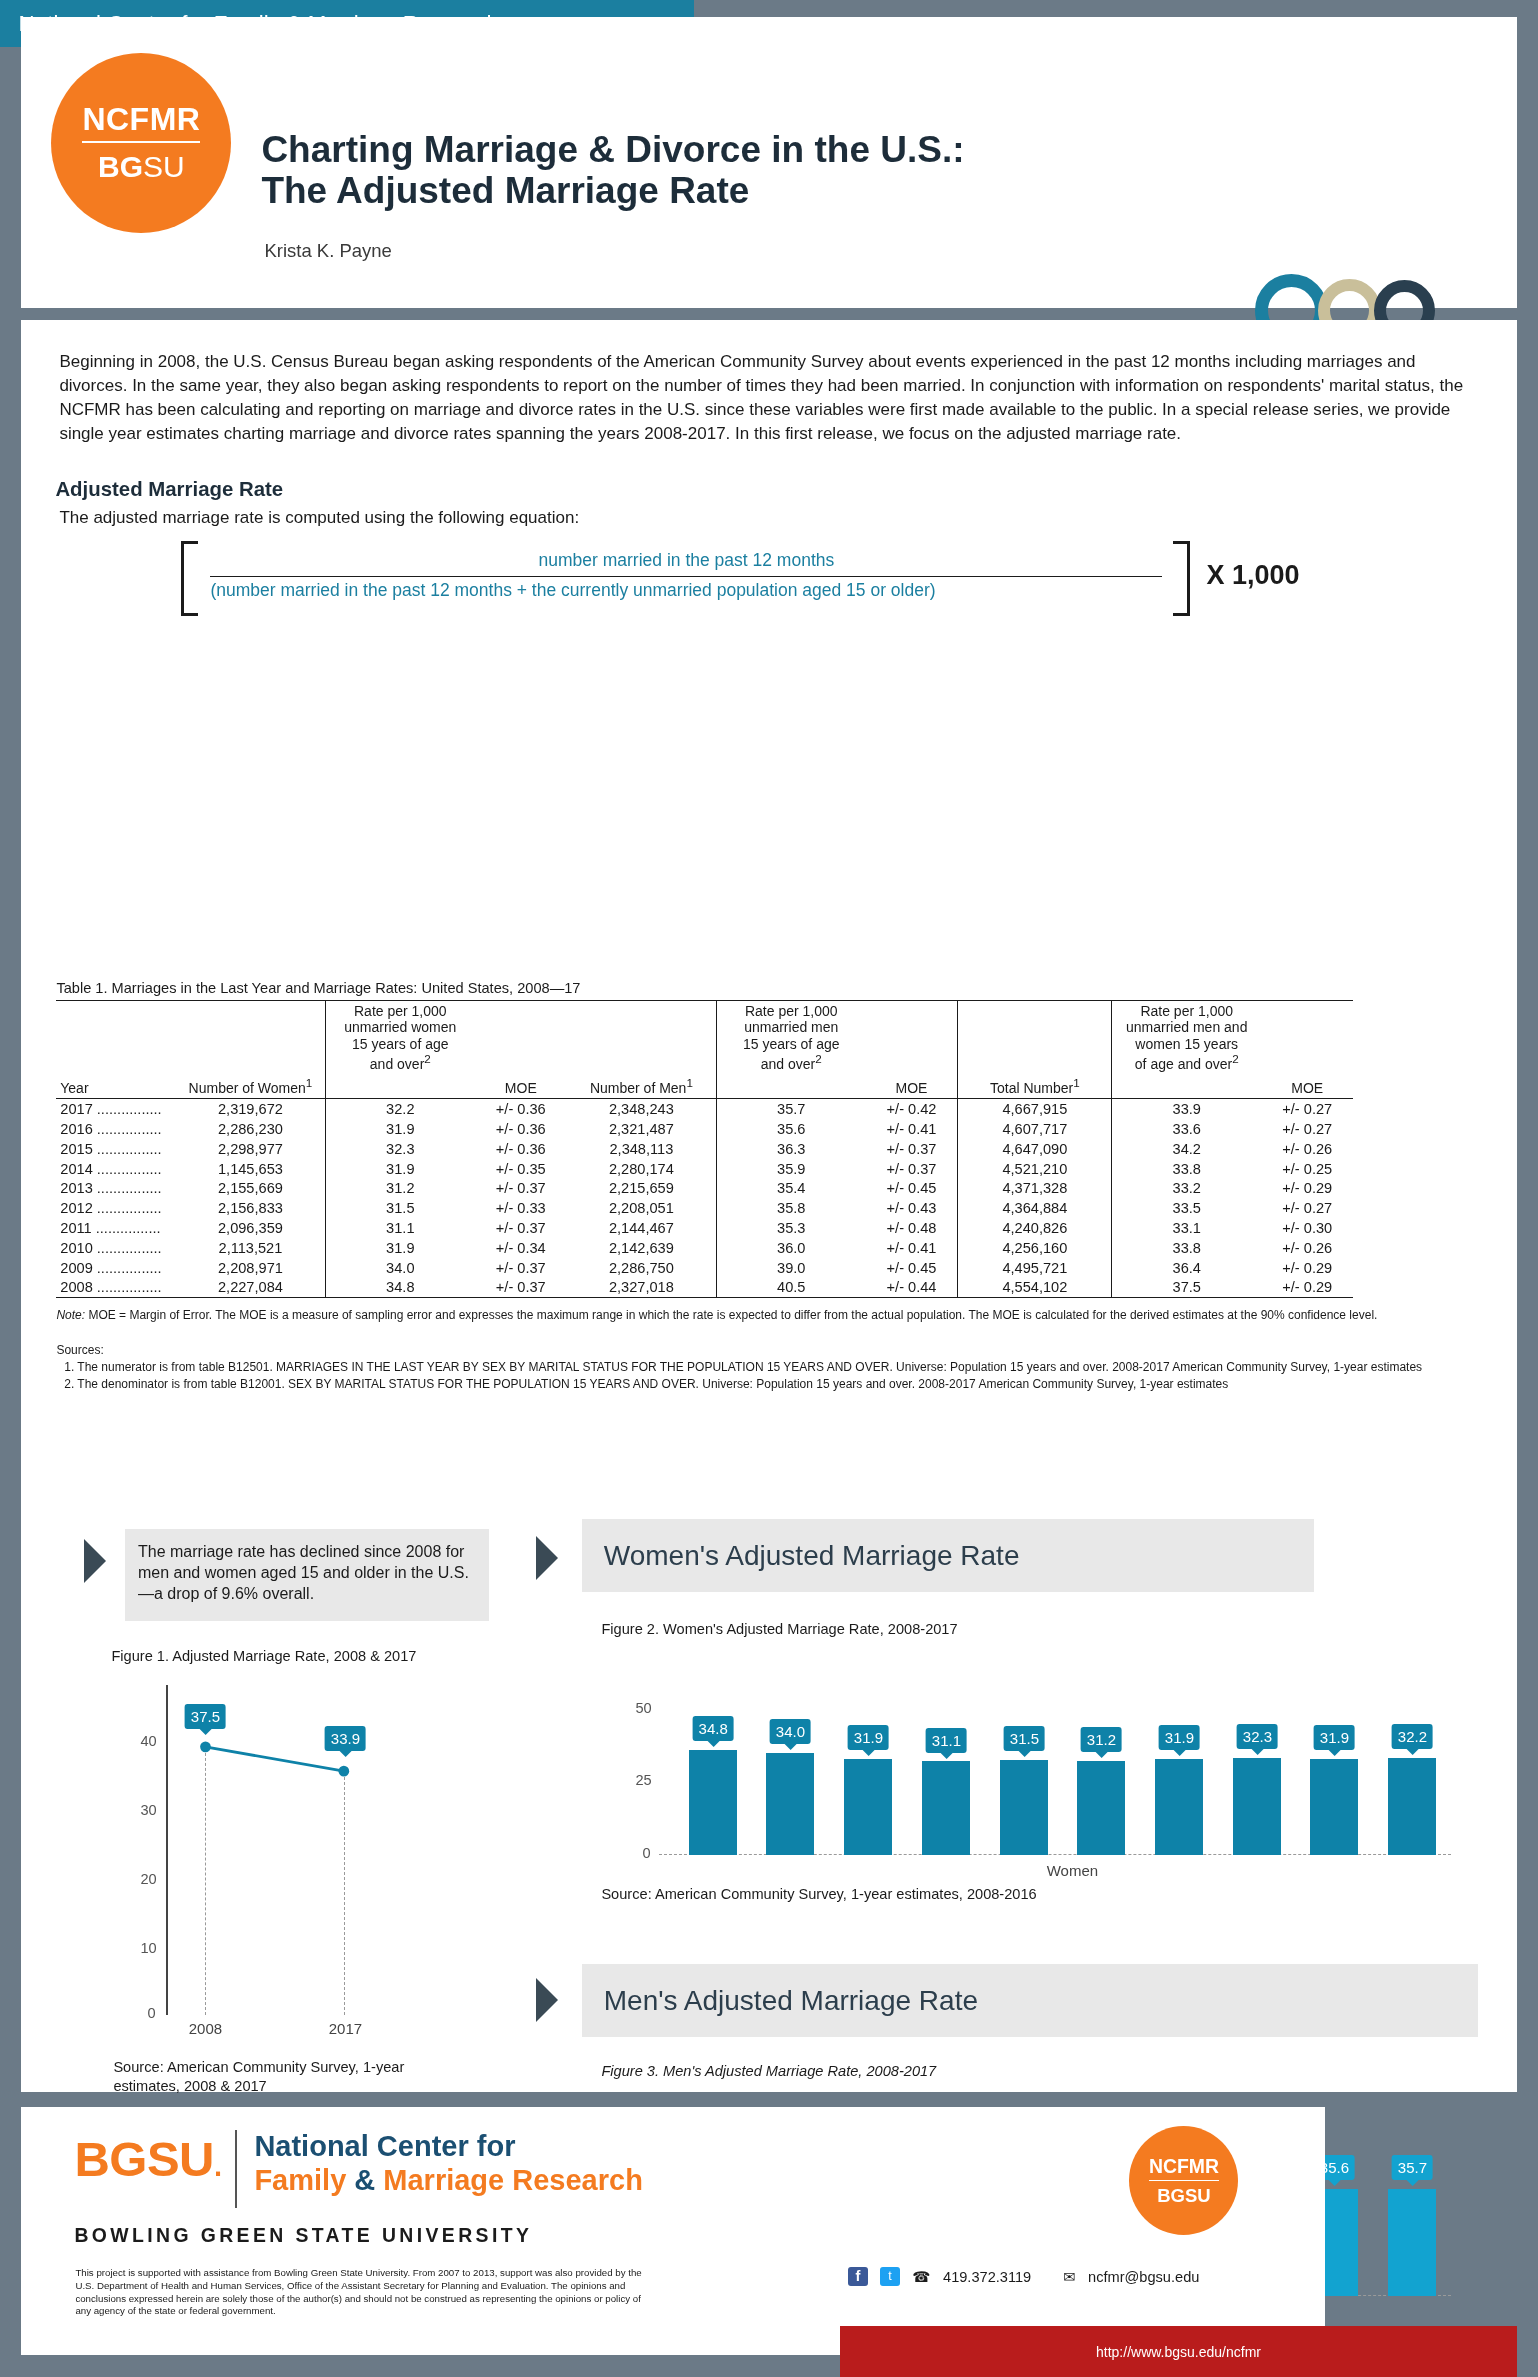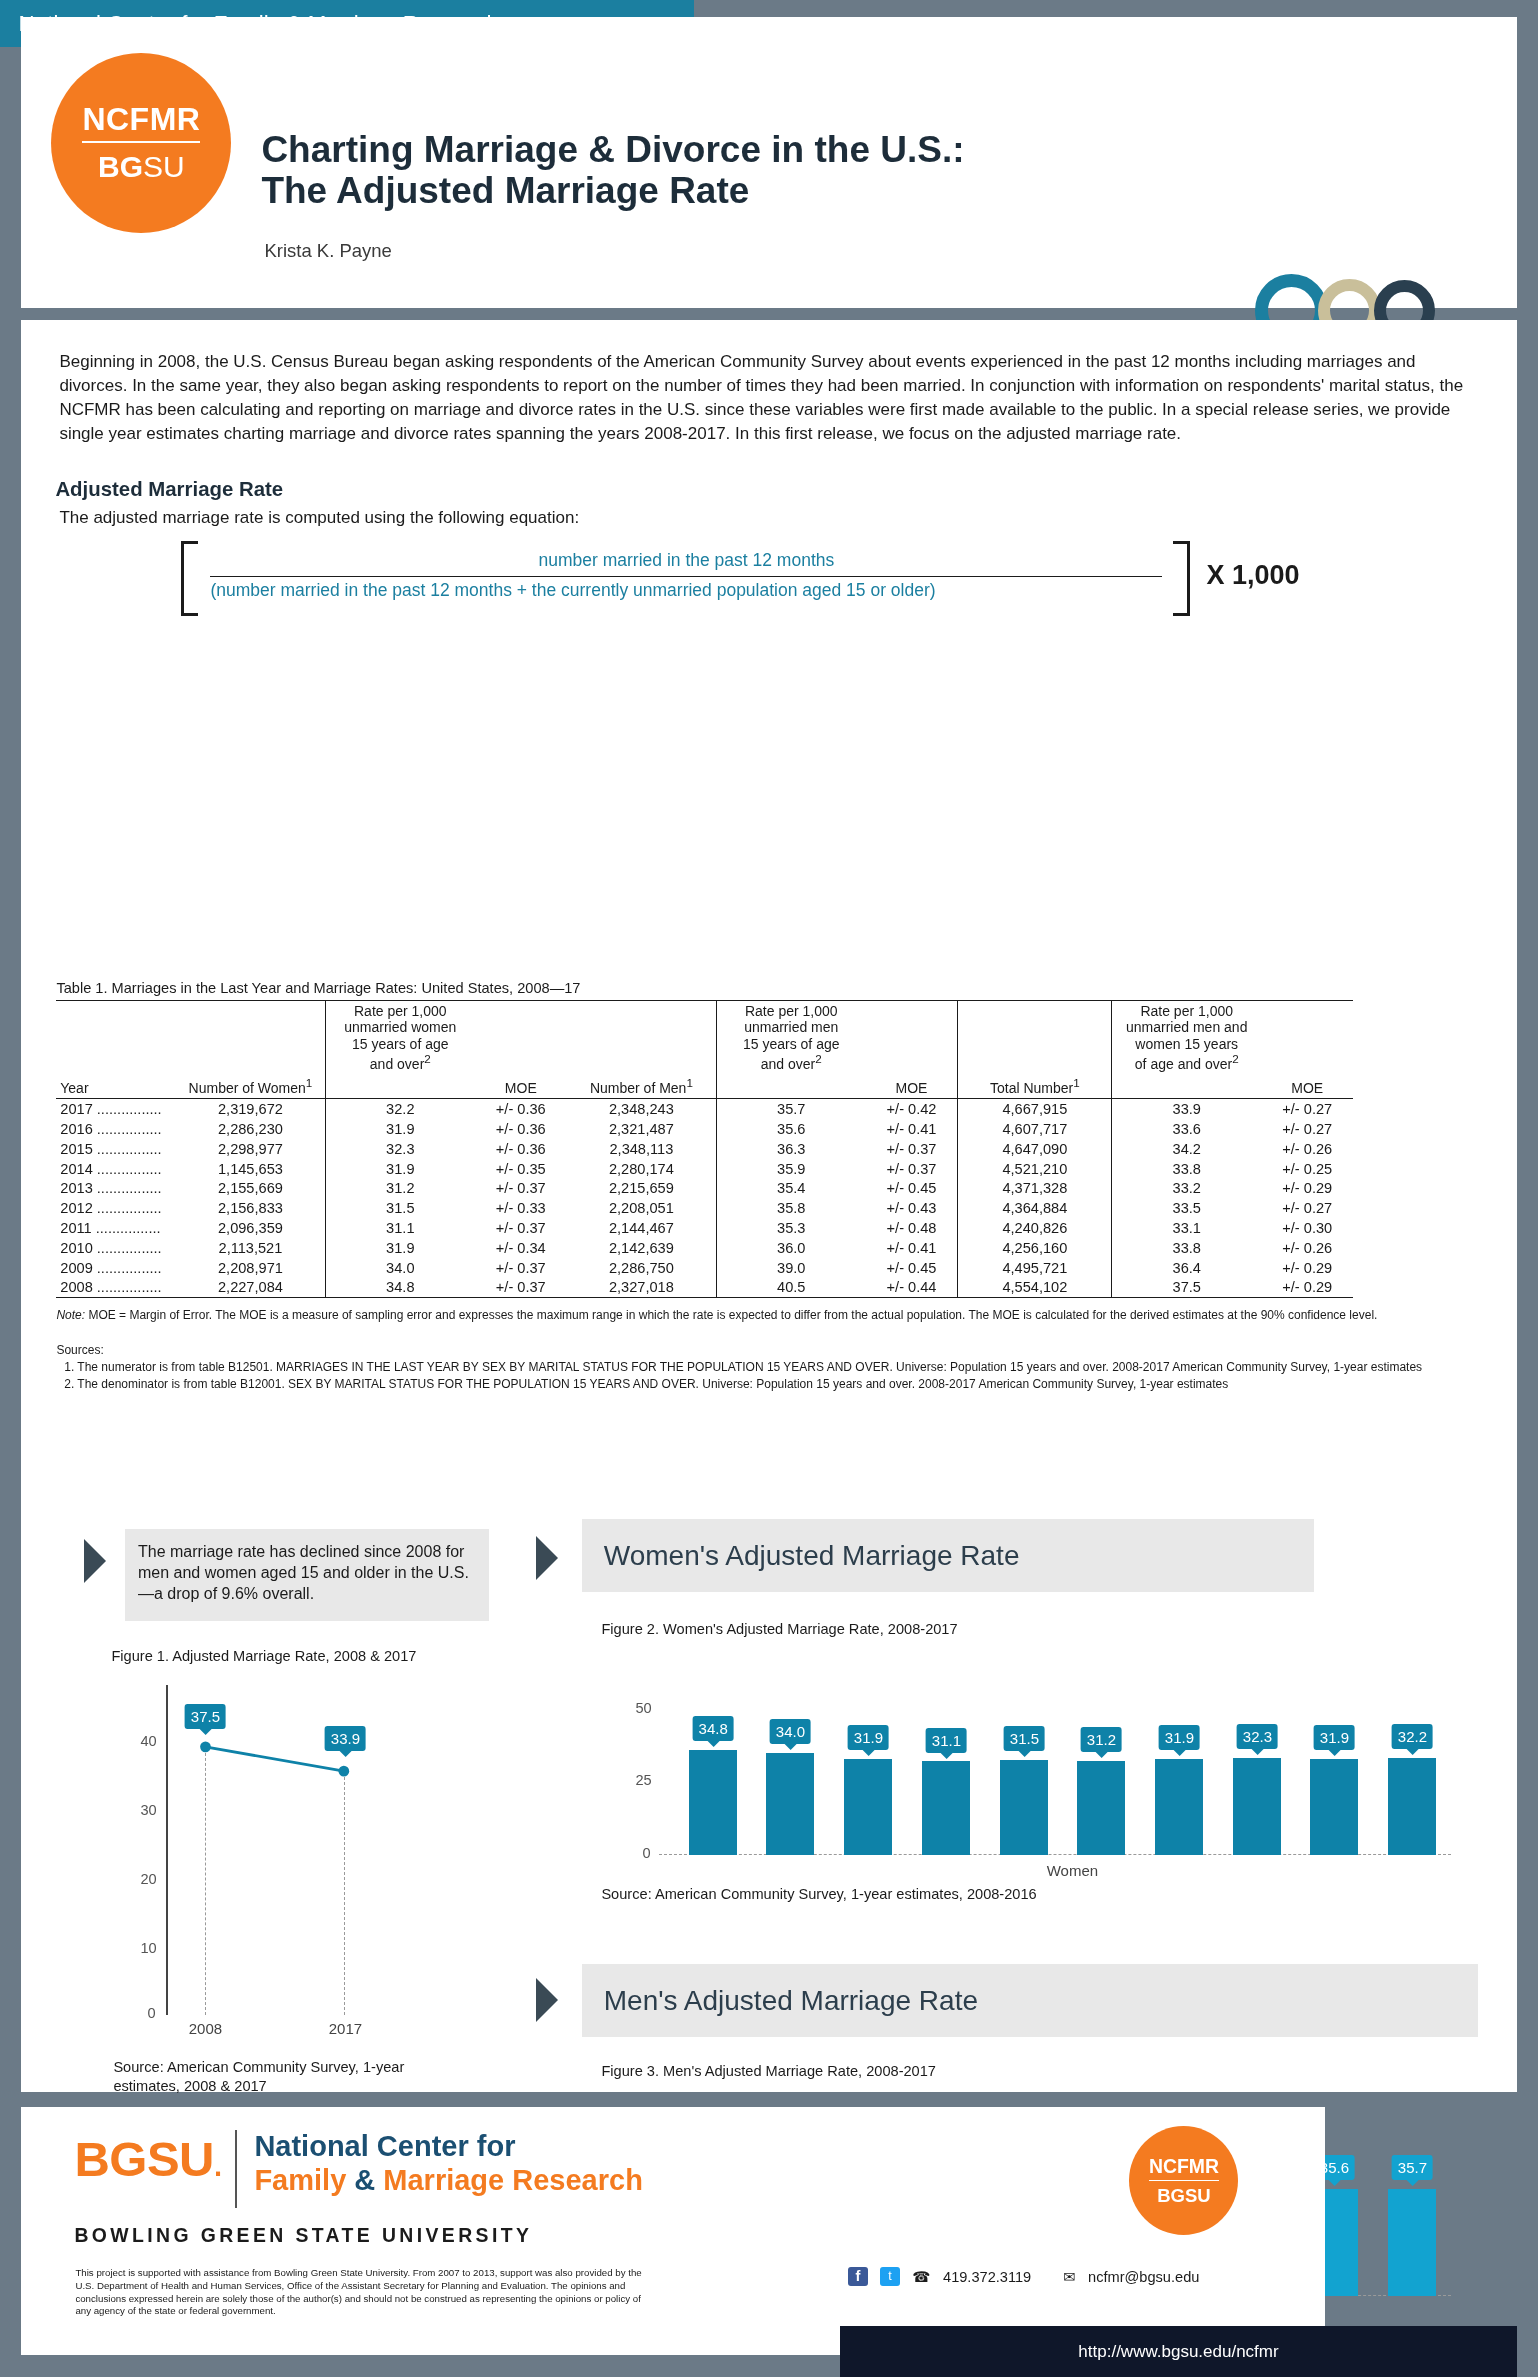--- a/index.html
+++ b/index.html
@@ -229,22 +229,22 @@
   .foot-circle .b { color:#fff; font-size:18.5px; font-weight:bold; margin-top:3.9px; }
   .contact {
     position:absolute; right:126px; top:160px;
     display:flex; align-items:center; gap:12.6px; font-size:14.6px;
   }
   .sq { width:19.4px; height:19.4px; border-radius:2.9px; display:inline-block; }
   .fb { background:#3b5998; color:#fff; text-align:center; font-weight:bold; font-size:14.6px; line-height:19.4px; }
   .tw { background:#1da1f2; color:#fff; text-align:center; font-size:12.6px; line-height:19.4px; }
   .urlbar {
     position:absolute; left:840px; top:2326px; width:677px; height:51px;
-    background:#0f172a; color:#fff;
-    display:flex; align-items:center; justify-content:center; font-size:17px;
+    background:#b91c1c; color:#fff;
+    display:flex; align-items:center; justify-content:center; font-size:14px;
   }
 </style>
 </head>
 <body>
 
 <div class="page">
 
   <div class="topbar">
     <span>National Center for Family &amp; Marriage Research</span>
   </div>
@@ -543,21 +543,21 @@
             <div class="bar" style="width: 48px; height: 97px;"></div>
             <div class="bar-tip" style="bottom: 106px;">32.2</div>
           </div>
         </div>
       <div class="catlabel" style="left:398px; top:211px; width:146px;">Women</div>
     </div>
     <div class="fig-src" style="left:580px; top:1566px;">Source: American Community Survey, 1-year estimates, 2008-2016</div>
 
     <div class="arrow" style="left:515px; top:1658px;"></div>
     <div class="band" style="left:561px; top:1644px; width:896px;">Men's Adjusted Marriage Rate</div>
-    <div class="fig-cap" style="left:580px; top:1743px;">Figure 3. Men's Adjusted Marriage Rate, 2008-2017</div>
+    <div class="fig-cap" style="left:580px; top:1743px;font-style:italic;">Figure 3. Men's Adjusted Marriage Rate, 2008-2017</div>
 
     <div class="chartbox" style="left:580px; top:1772px; width:869px; height:228px;">
       <div class="axis-label" style="left:34px; top:49px;">50</div>
       <div class="axis-label" style="left:34px; top:121px;">25</div>
       <div class="axis-label" style="left:41px; top:194px;">0</div>
       <div class="dashline" style="left:58px; top:203px; width:792px;"></div>
       <div id="fig3-bars" style="position:absolute; left:73px; top:53px; width:777px; height:151px;">
           <div style="position: absolute; left: 14.8px; bottom: 0px; width: 48px; height: 151px;">
             <div class="bar men" style="width: 48px; height: 122px;"></div>
             <div class="bar-tip men" style="bottom: 131px;">40.5</div>

